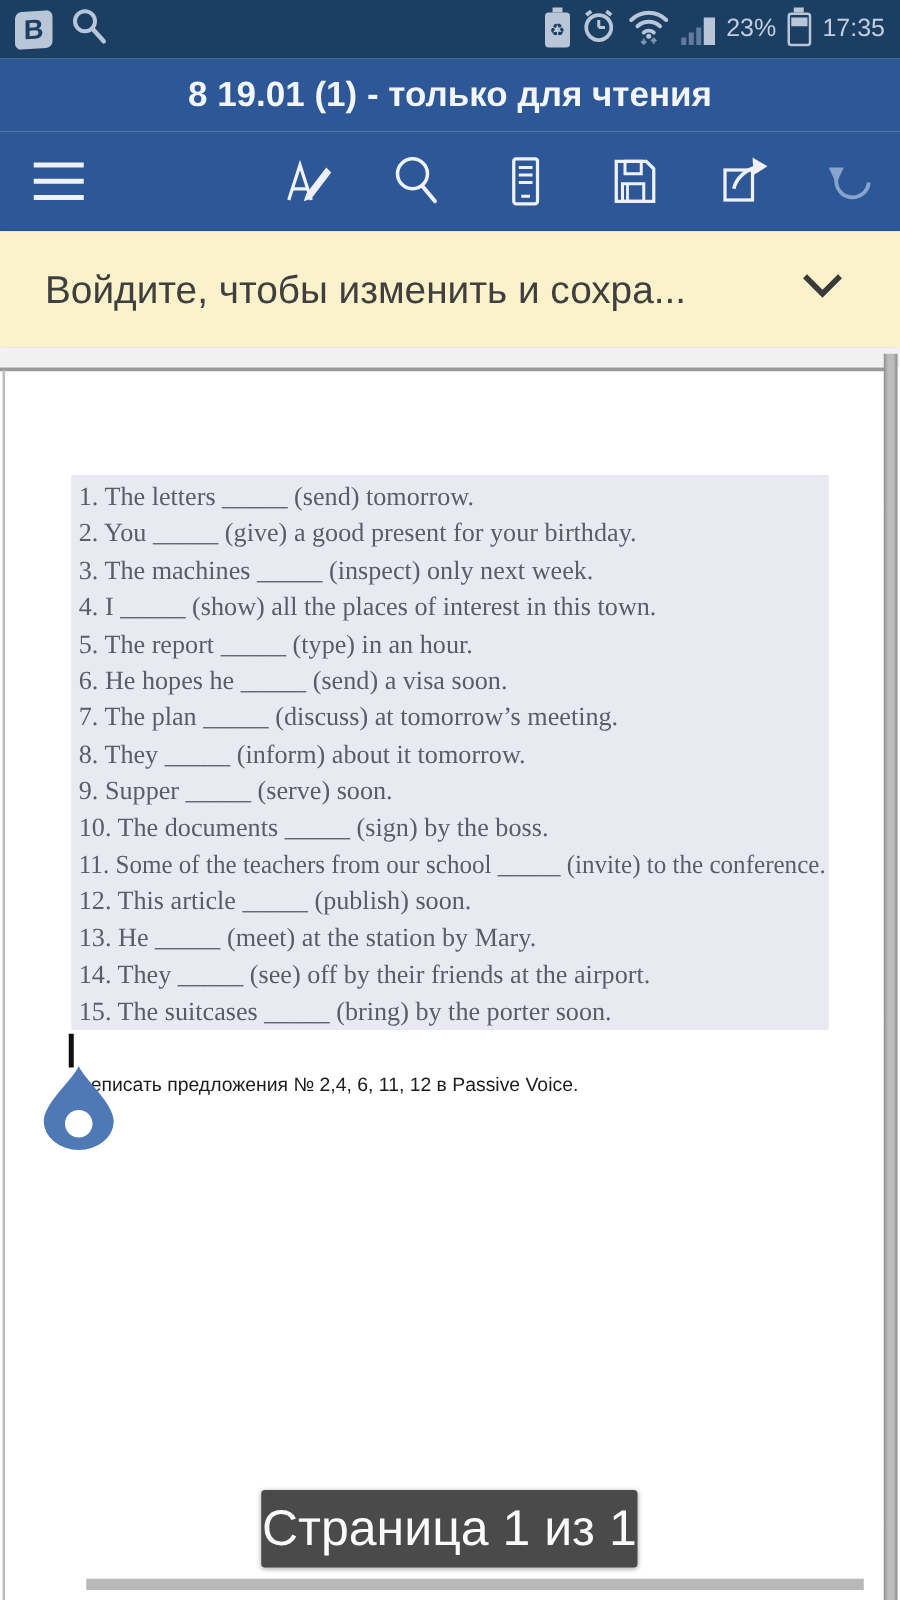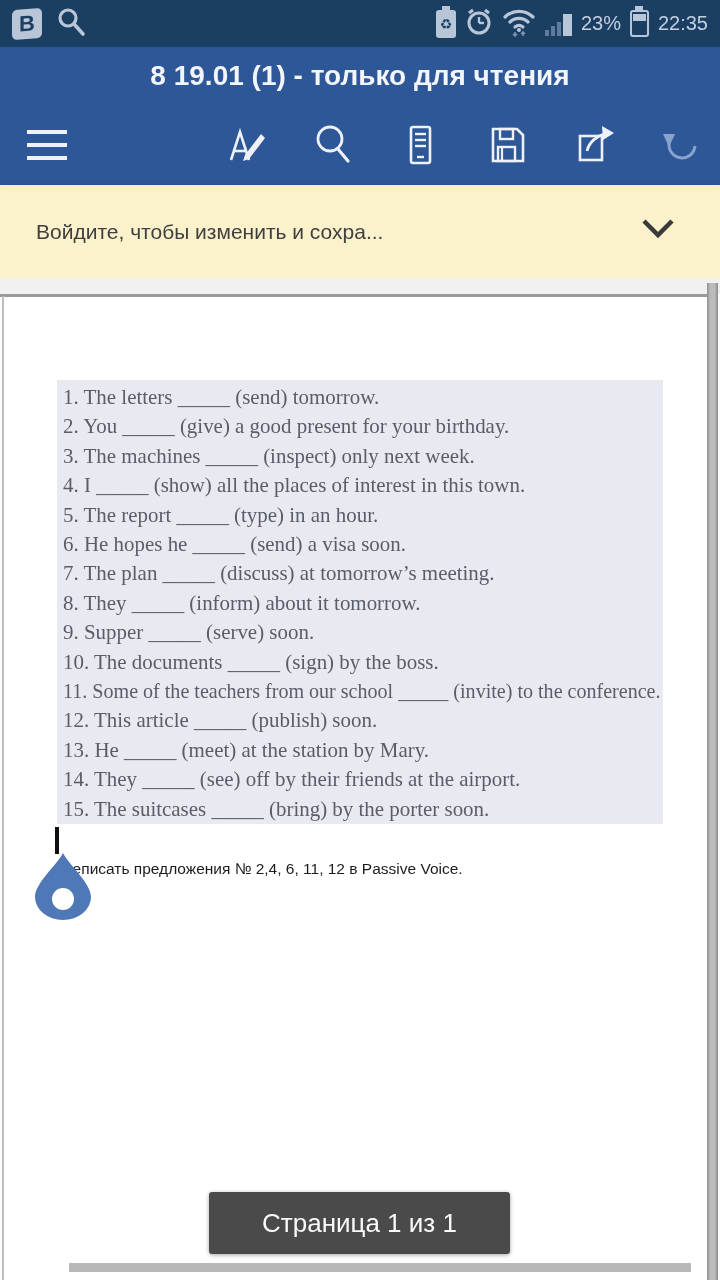--- a/index.html
+++ b/index.html
@@ -33,42 +33,42 @@
     display:flex; align-items:center; justify-content:center;font-weight:bold; }
   .title-bar .doc-title { color:#f2f5fa; font-size:28px; }
   .toolbar { position:absolute; left:0; top:105px; width:720px; height:80px; background:#2d5796;
     display:flex; align-items:center; padding:0 16px 0 24px; }
   .tb-btn { width:46px; height:46px; display:flex; align-items:center; justify-content:center; }
   .tb-group { margin-left:auto; display:flex; align-items:center; gap:41px; }
 
   
   .banner { position:absolute; left:0; top:185px; width:720px; height:93px; background:#fbf1cb;
     display:flex; align-items:center; box-shadow:0 2px 5px rgba(0,0,0,0.25); }
-  .banner-text { margin-left:36px; font-size:21px; color:#3f3f3f; }
+  .banner-text { margin-left:36px; font-size:31px; color:#3f3f3f; }
   .banner-chevron { position:absolute; right:42px; top:30px; }
 
   
   .canvas-gap { position:absolute; left:0; top:278px; width:720px; height:16px; background:#f1f1f1; }
   .page-top-line { position:absolute; left:0; top:294px; width:712px; height:3px; background:#9a9a9a; }
   .page-left-edge { position:absolute; left:2px; top:296px; width:2px; height:984px; background:#bdbdbd; }
   .page { position:absolute; left:4px; top:312px; width:703px; height:1072px; background:#ffffff; }
 
   .scan-block { position:absolute; left:53px; top:68px; width:606px; height:444px;
     background:#e9eaf1; padding:3px 0 0 6px; overflow:hidden; }
   .scan-line { font-family:"Liberation Serif", serif; font-size:21px; line-height:29.4px;
     color:#585d68; white-space:nowrap; transform-origin:left center; }
 
   .text-cursor { position:absolute; left:51px; top:515px; width:4px; height:27px; background:#101010; }
   .note-text { position:absolute; left:60px; top:548px; font-size:15.5px; color:#1c1c1c; white-space:nowrap; z-index:1; }
   .drop-handle { position:absolute; left:29px; top:539px; z-index:5; }
 
   
   .page-indicator { position:absolute; left:209px; top:1192px; width:301px; height:62px;
     background:#4a4a4a; border-radius:3px; box-shadow:0 1px 4px rgba(0,0,0,0.35);
-    display:flex; align-items:center; justify-content:center; color:#fafafa; font-size:26px; }
+    display:flex; align-items:center; justify-content:center; color:#fafafa; font-size:40px; }
   .h-scrollbar { position:absolute; left:69px; top:1263px; width:622px; height:9px; background:#b8b8b8; }
   .v-scrollbar { position:absolute; left:707px; top:283px; width:11px; height:997px;
     background:linear-gradient(90deg,#8f8f8f,#bcbcbc 30%,#bcbcbc 70%,#8a8a8a); }
 </style>
 </head>
 <body>
 
 <div class="status-bar">
   <div class="sb-left">
     <div class="vk-badge">В</div>
@@ -101,21 +101,21 @@
         </svg>
     </span>
     <span class="sig-bars">
         <i></i>
         <i></i>
         <i></i>
         <i></i>
       </span>
     <span class="sb-text">23%</span>
     <div class="batt-icon"></div>
-    <span class="sb-text">22:35</span>
+    <span class="sb-text">17:35</span>
   </div>
 </div>
 
 <div class="title-bar">
   <span class="doc-title">8 19.01 (1) - только для чтения</span>
 </div>
 
 <div class="toolbar">
   <div class="tb-btn">
     <svg width="44" height="36" viewBox="0 0 44 36">

